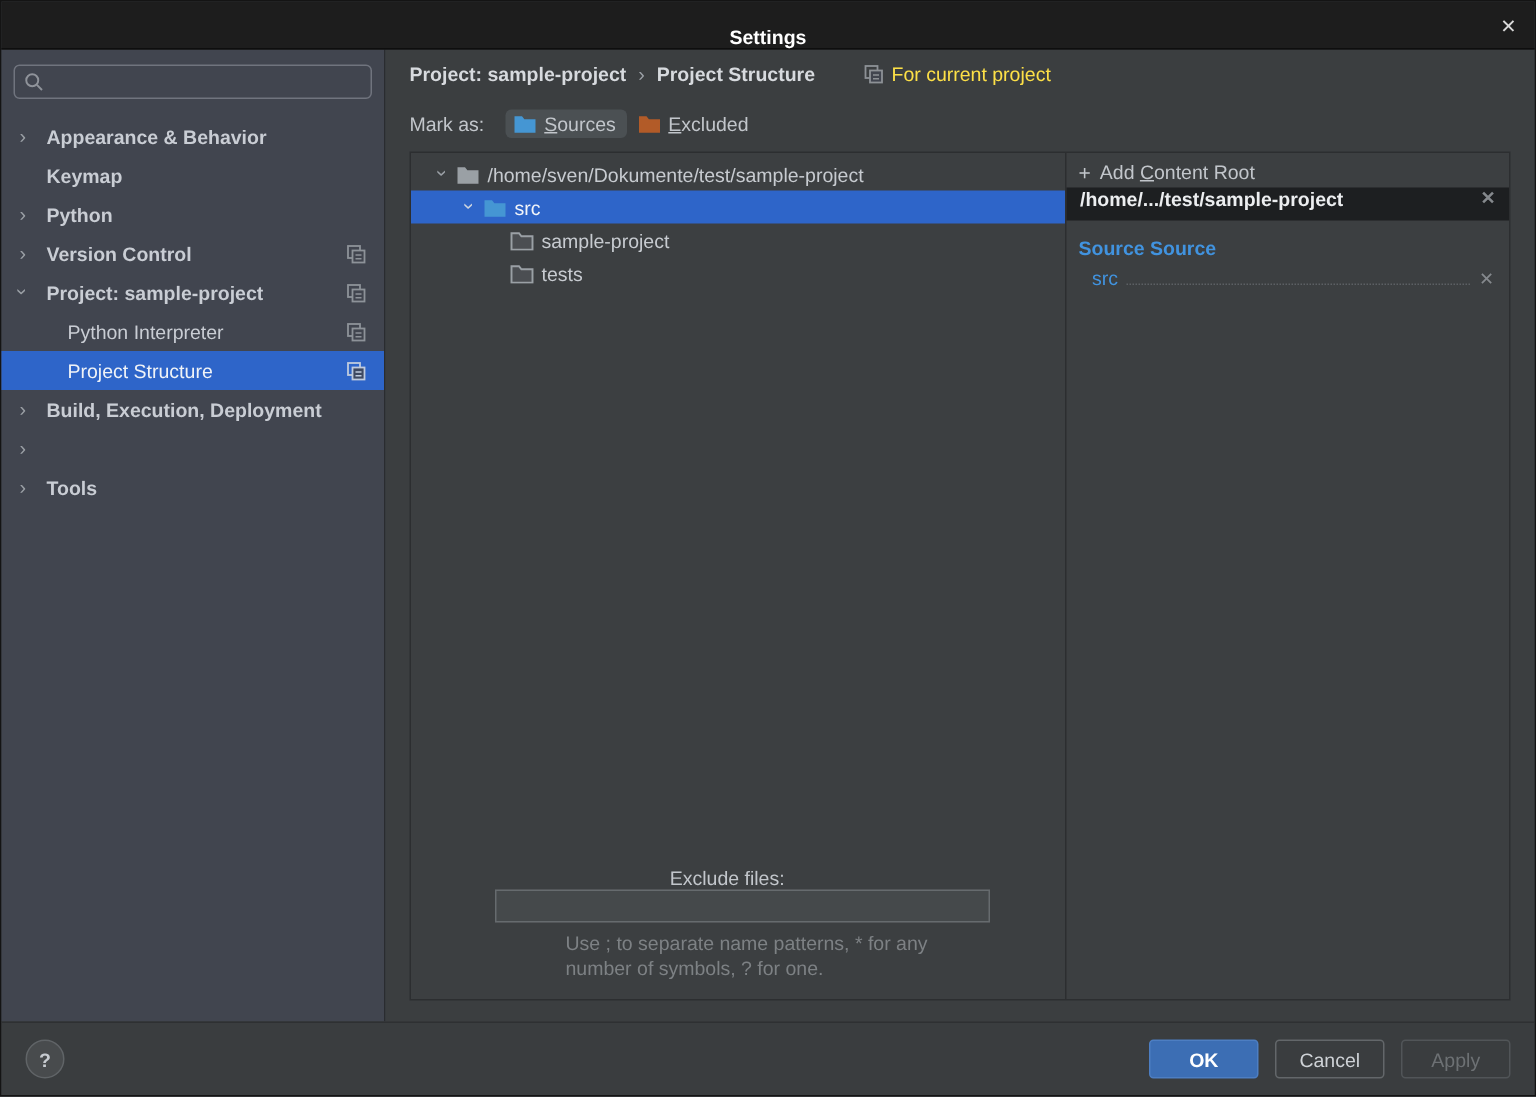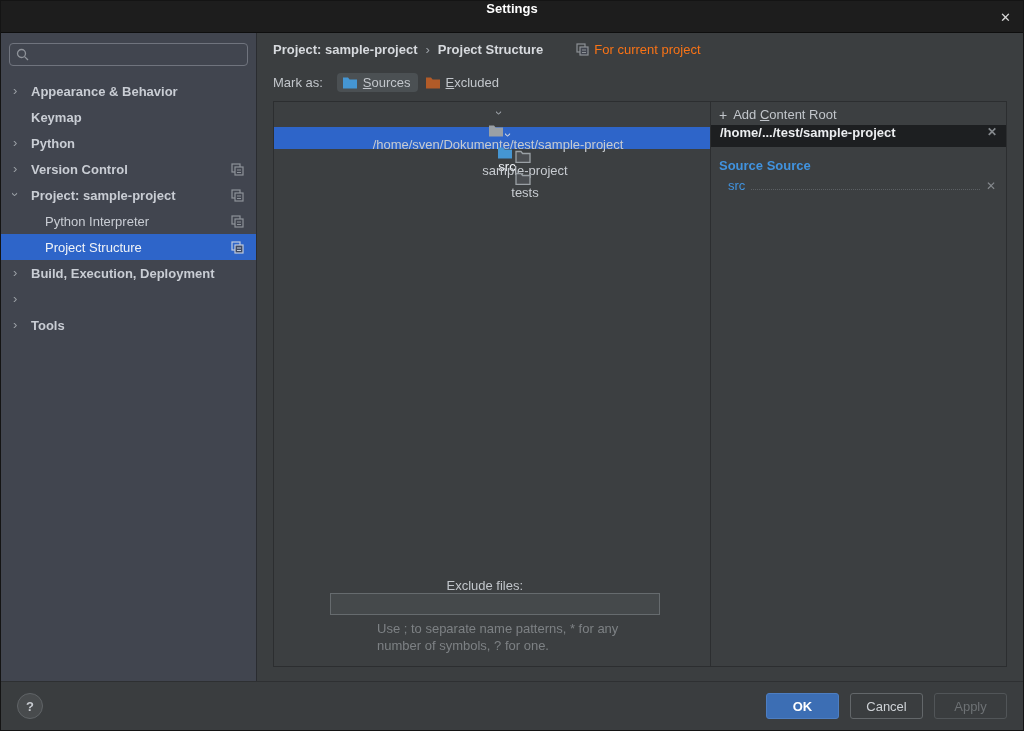--- a/index.html
+++ b/index.html
@@ -8,21 +8,21 @@
     font-family: "Liberation Sans", sans-serif;
     font-size: 13px;
     background: #3b3e40;
     color: #c6cad0;
   }
   .dialog { width:1024px; height:731px; display:flex; flex-direction:column; border:1px solid #141414; }
 
   
   .titlebar {
     height:32px; flex:0 0 32px; background:#1d1d1d; position:relative;
-    display:flex; align-items:flex-start; justify-content:center;
+    display:flex; align-items:flex-end; justify-content:center;
     border-bottom:1px solid #0e0e0e;
   }
   .titlebar .title { color:#ffffff; font-weight:bold; font-size:13px; }
   .titlebar .close {
     position:absolute; right:12px; top:0; height:32px; display:flex; align-items:center;
     color:#d9d9d9; font-size:13px; cursor:default;
   }
 
   
   .content { flex:1; display:flex; min-height:0; }
@@ -43,34 +43,34 @@
   .nav-item.sub { padding-left:26px; font-weight:normal; }
   .nav-item .lbl { flex:1; white-space:nowrap; }
   .nav-item.selected { background:#2e65c9; color:#f0f3f7; }
   .mini-icon { flex:0 0 14px; margin-left:8px; opacity:.85; }
 
   
   .main { flex:1; display:flex; flex-direction:column; padding:0 16px; background:#3b3e40; min-width:0; }
   .breadcrumb { height:32px; display:flex; align-items:center; gap:8px; }
   .crumb { font-weight:bold; color:#d7dade; }
   .crumb-sep { color:#9ba0a6; }
-  .scope { display:flex; align-items:center; gap:5px; color:#f97316; margin-left:24px; }
+  .scope { display:flex; align-items:center; gap:5px; color:#fde047; margin-left:24px; }
 
   .markas { height:26px; margin:4px 0 6px 0; display:flex; align-items:center; color:#c2c6cb; }
   .markas .mk-label { margin-right:14px; }
   .chip { display:flex; align-items:center; gap:5px; padding:2px 7px 2px 5px; border-radius:4px; cursor:default; }
   .chip.selected-chip { background:#4b5053; }
   .chip + .chip { margin-left:2px; }
   .mn { text-decoration:underline; }
 
   
   .panels { flex:1; display:flex; border:1px solid #2c2e30; margin-bottom:14px; min-height:0; background:#3c3f41; }
   .tree-panel { flex:1; display:flex; flex-direction:column; border-right:1px solid #2c2e30; min-width:0; }
   .tree { padding-top:3px; }
-  .tree-row { height:22px; display:flex; align-items:center; color:#c7cbd0; white-space:nowrap; cursor:default;flex-direction:column; }
+  .tree-row { height:22px; display:flex; align-items:center; color:#c7cbd0; white-space:nowrap; cursor:default; }
   .tree-row .chev { width:18px; flex:0 0 18px; color:#9ba0a6; display:flex; justify-content:center; }
   .tree-row .ficon { margin-right:5px; display:flex; }
   .tree-row.selected { background:#2e65c9; color:#f2f5f9; }
   .ind-0 { padding-left:12px; } .ind-1 { padding-left:30px; } .ind-2 { padding-left:66px; }
   .tree-spacer { flex:1; }
 
   .exclude-row { display:flex; align-items:center; padding-left:6px;flex-direction:column; }
   .exclude-row label { color:#c2c6cb; width:97px; }
   .exclude-input { width:330px; height:22px; background:#45494b; border:1px solid #666b6e; color:#dfe2e6; padding:0 5px; font:13px "Liberation Sans",sans-serif; outline:none; }
   .exclude-hint { margin:5px 0 12px 103px; color:#7d8184; line-height:17px; width:340px; }

